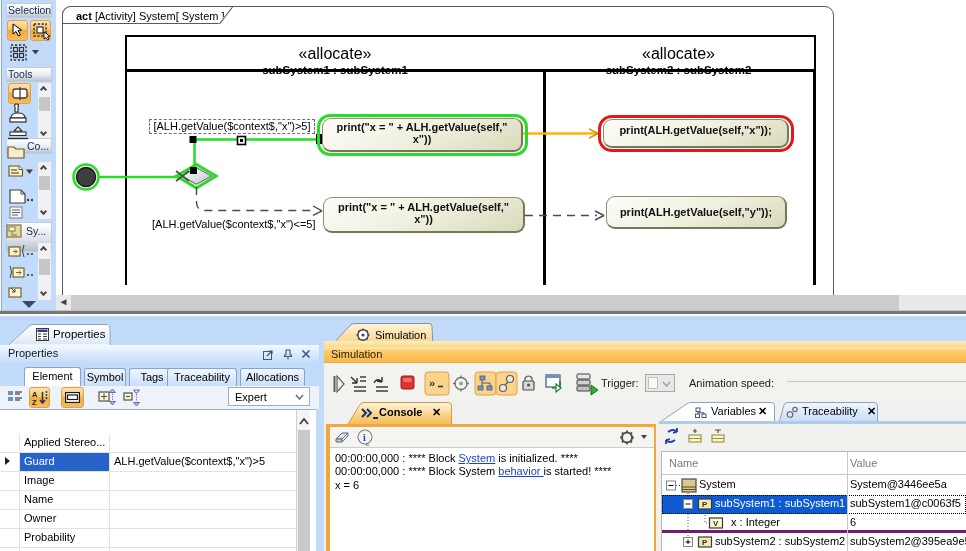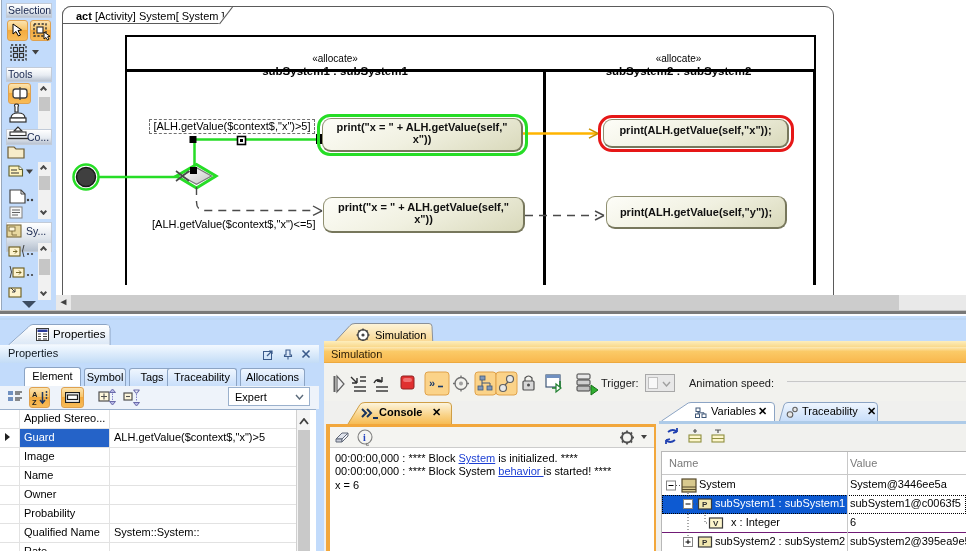--- a/index.html
+++ b/index.html
@@ -15,40 +15,40 @@
 .pscroll .arr { position:absolute; left:0; width:13px; height:13px; }
 .chev { position:absolute; left:3px; width:5px; height:5px; }
 .chevU { border-left:2px solid #4a4a4a; border-top:2px solid #4a4a4a; transform:rotate(45deg); }
 .chevD { border-right:2px solid #4a4a4a; border-bottom:2px solid #4a4a4a; transform:rotate(45deg); }
 .pscroll .thumb { position:absolute; left:1px; width:11px; background:#c6c6c6; }
 
 #diagram { left:56px; top:0; width:910px; height:295px; background:#ffffff; overflow:hidden; }
 #frame { left:6px; top:6px; width:772px; height:330px; border:1px solid #5a5a5a; border-radius:9px 9px 0 0; }
 #dtab { left:6px; top:6px; width:170px; height:18px; border-bottom:1px solid #5a5a5a; border-top:1px solid #5a5a5a; border-left:1px solid #5a5a5a; border-radius:9px 0 0 0; clip-path:polygon(0 0, 100% 0, 92% 100%, 0 100%); font-size:11px; padding:3px 0 0 13px; white-space:nowrap; background:#ffffff; overflow:hidden;}
 .lanehead { top:35px; height:37px; border:2px solid #000000; border-bottom:3px solid #000000; background:#ffffff; text-align:center; }
-.lanehead .st { font-size:10px; margin-top:16px;}
+.lanehead .st { font-size:16px; margin-top:8px;}
 .lanehead .nm { font-size:11.5px; font-weight:bold; margin-top:1px;}
 .lanev { top:72px; width:2px; background:#000000; height:213px; }
 .node { background:linear-gradient(155deg,#fdfdf8 0%,#f0f0e0 50%,#d9d9bb 100%); border:1px solid #8f8f70; border-right:2px solid #77775c; border-bottom:2px solid #77775c; border-radius:9px; font-size:11px; font-weight:bold; text-align:center; color:#101010;}
 
 #hscroll { left:56px; top:295px; width:910px; height:15px; background:#e9e9e9; }
 #hscroll .lar { position:absolute; left:0; top:0; width:15px; height:15px; color:#404040; font-size:10px; line-height:14px; text-align:center; }
 #hscroll .thumb { position:absolute; left:15px; top:0px; width:828px; height:15px; background:#cccccc; }
 
 #dock { left:0; top:310px; width:966px; height:241px; background:#c2dbfb; }
 
 #ptab { left:8px; top:324px; width:104px; height:21px; font-size:11px; }
 #pwin { left:0px; top:345px; width:319px; height:206px; background:#c2dbfb; }
 #phead { left:0px; top:0px; width:319px; height:18px; background:linear-gradient(#f3f9ff,#c3dcf6); font-size:11px; padding:2px 0 0 8px; color:#101820;}
 .ptabrow { top:18px; left:0; width:319px; height:23px; }
 .ptb { position:absolute; bottom:0; height:18px; font-size:11px; text-align:center; border:1px solid #8ca4c4; border-bottom:none; border-radius:3px 3px 0 0; background:linear-gradient(#eff6fe,#c8defa); padding-top:2px; }
 .ptb.act { background:#ffffff; height:19px; z-index:2;}
 #ptools { left:0; top:41px; width:319px; height:23px; background:#eef3fa; }
 #pgrid { left:0px; top:64px; width:316px; height:142px; background:#ffffff; border-top:1px solid #9ab0cc; font-size:11px; }
-.prow { position:absolute; left:0; width:296px; height:19px; border-bottom:1px solid #e2e2e2; }
+.prow { position:absolute; left:0; width:296px; height:19px; border-bottom:1px solid #e2e2e2;margin-top:24px; }
 .prow .n { position:absolute; left:20px; top:0; width:90px; height:18px; padding:2px 0 0 4px; border-right:1px solid #e2e2e2; overflow:hidden; white-space:nowrap;}
 .prow .v { position:absolute; left:110px; top:0; right:0; height:18px; padding:2px 0 0 4px; white-space:nowrap; overflow:hidden;}
 .prow .m { position:absolute; left:0; width:20px; height:18px; border-right:1px solid #e2e2e2;}
 
 #stab { left:330px; top:323px; width:106px; height:24px; font-size:11px; }
 #swin { left:324px; top:341px; width:642px; height:210px; background:#f0f0ee; }
 #shead { left:0; top:6px; width:642px; height:16px; background:linear-gradient(#fce9b6,#fbca67 30%,#f9b84e); border-bottom:1px solid #eda93e; font-size:11px; padding:1px 0 0 7px; color:#2a1c06;}
 #stools { left:0; top:22px; width:642px; height:38px; background:#f2f2ee; }
 #consoleg { left:2px; top:61px; width:308px; height:149px; }
 #ctab { position:absolute; left:16px; top:0px; width:112px; height:22px; font-size:11px; font-weight:bold; }
@@ -77,21 +77,21 @@
   <div class="obtn abs" style="left:8px; top:83px; width:23px; height:21px;"></div>
   <div class="pscroll abs" style="left:38px; top:83px; height:57px;">
     <div class="arr" style="top:0;">
         <div class="chev chevU" style="top:4px;"></div>
       </div>
     <div class="thumb" style="top:14px; height:14px;"></div>
     <div class="arr" style="bottom:0;">
         <div class="chev chevD" style="top:3px;"></div>
       </div>
   </div>
-  <div class="phead abs" style="top:129px; height:16px; padding-left:20px; line-height:15px;">Co...</div>
+  <div class="phead abs" style="top:138px; height:16px; padding-left:20px; line-height:15px;">Co...</div>
   <div class="pscroll abs" style="left:38px; top:162px; height:57px;">
     <div class="arr" style="top:0;">
         <div class="chev chevU" style="top:4px;"></div>
       </div>
     <div class="thumb" style="top:14px; height:14px;"></div>
     <div class="arr" style="bottom:0;">
         <div class="chev chevD" style="top:3px;"></div>
       </div>
   </div>
   <div class="phead abs" style="top:222px; height:30px; padding-left:19px; line-height:17px; background:linear-gradient(#ffffff,#dfe5ec 55%,#b4bfce);">Sy...</div>
@@ -605,21 +605,21 @@
         <div class="vrow" style="top:24px;">
             <span style="position:absolute; left:37px; top:2px;">System</span>
             <span class="vval" style="position:absolute; left:188px; top:2px;">System@3446ee5a</span>
           </div>
         <div class="vrow" style="top:43px;">
             <div style="position:absolute; left:0px; top:0; width:185px; height:19px; background:#0d5ad2;"></div>
             <span style="position:absolute; left:53px; top:2px; color:#fff;">subSystem1 : subSystem1</span>
             <span class="vval" style="position:absolute; left:188px; top:2px;">subSystem1@c0063f5</span>
             <div style="position:absolute; left:0; top:0; width:100%; height:19px; border:1px dotted #000;"></div>
           </div>
-        <div class="vrow" style="top:62px; border-bottom:1px solid #701a75;">
+        <div class="vrow" style="top:62px; border-bottom:3px solid #701a75;">
             <span style="position:absolute; left:69px; top:2px;">x : Integer</span>
             <span class="vval" style="position:absolute; left:188px; top:2px;">6</span>
           </div>
         <div class="vrow" style="top:81px; border-bottom:1px solid #dcdcdc;">
             <span style="position:absolute; left:53px; top:2px;">subSystem2 : subSystem2</span>
             <span class="vval" style="position:absolute; left:188px; top:2px;">subSystem2@395ea9e5</span>
           </div>
         <div class="abs" style="left:185px; top:0; width:1px; height:100px; background:#c8c8c8;"></div>
       </div>
     </div>

